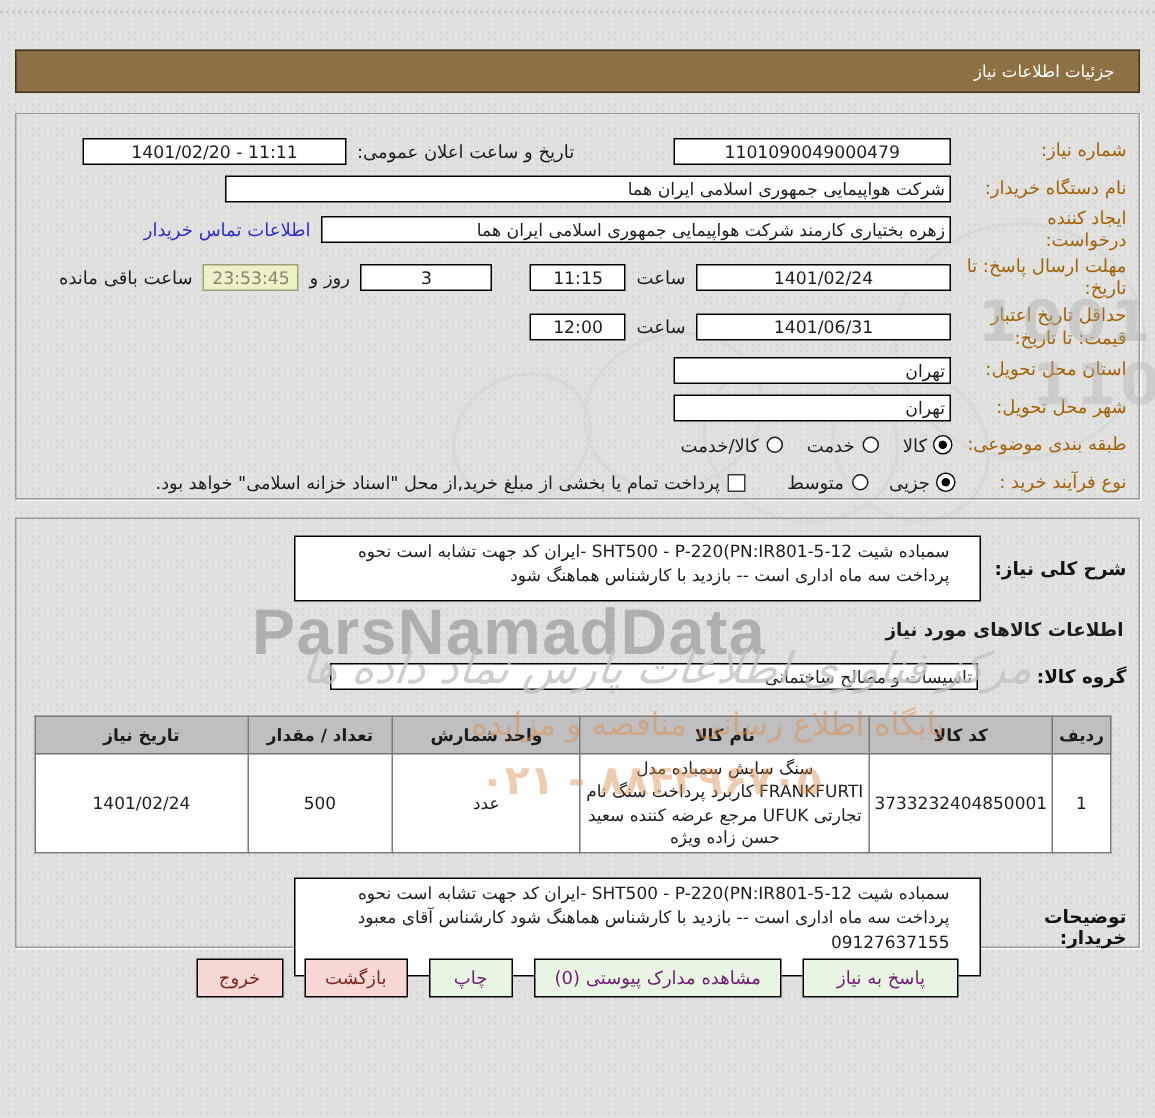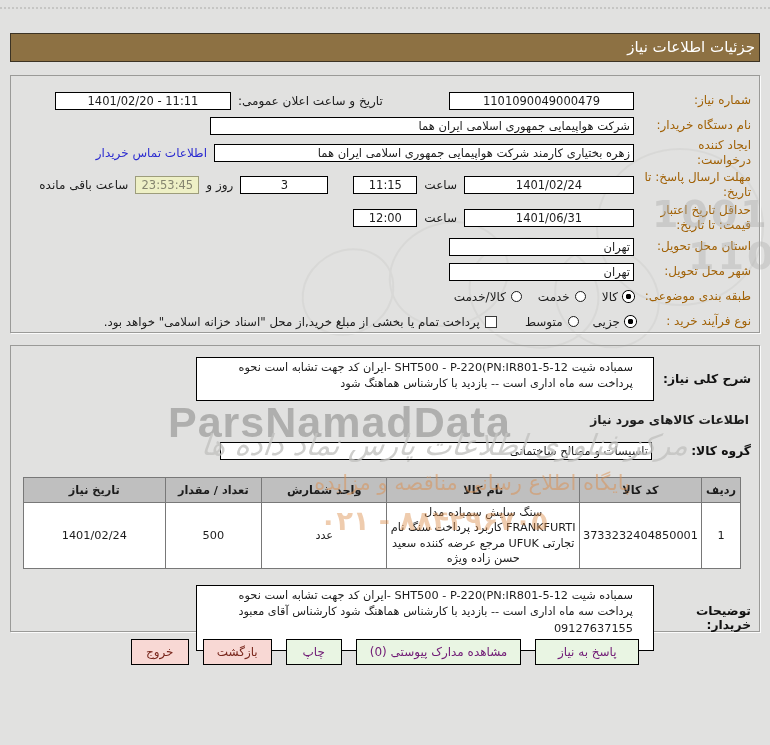--- a/index.html
+++ b/index.html
@@ -10,21 +10,21 @@
     background-color:#e1e1e0;
     background-image:radial-gradient(#d6d6d4 0.5px, transparent 0.6px);
     background-size:4px 4px;
     color:#1c1c1c;
   }
   .dotline { position:absolute; top:7px; left:0; right:0; border-top:2px dotted #c6c6c4; z-index:2; }
 
   .titlebar {
     position:absolute; top:33px; left:10px; right:10px; height:29px;
     border:1px solid #3c3324; direction:rtl; text-align:right;
-    color:#fff; font-size:15px; line-height:27px; padding:0 4px; z-index:10;
+    color:#fff; font-size:11px; line-height:27px; padding:0 16px; z-index:10;
   }
 
   .panel {
     position:absolute; left:10px; right:10px;
     border:1px solid #9a9a98; box-shadow:1px 1px 0 #fbfbfb; z-index:10; direction:rtl;
   }
   .panel1 { top:75px; height:258px; padding:12px 8px 0 8px; }
   .panel2 { top:345px; height:287px; padding:7px 6px 0 6px; }
 
   .row { display:flex; align-items:center; direction:rtl; gap:7px; min-height:25px; font-size:12px; }
@@ -121,21 +121,21 @@
   <div class="row">
     <span class="lbl">شماره نیاز:</span>
     <span class="inp c" style="width:185px;">1101090049000479</span>
     <span class="spacer"></span>
     <span class="midlbl">تاریخ و ساعت اعلان عمومی:</span>
     <span class="inp c" style="width:176px; margin-left:36px;">1401/02/20 - 11:11</span>
   </div>
 
   <div class="row">
     <span class="lbl">نام دستگاه خریدار:</span>
-    <span class="inp r" style="width:424px;">شرکت هواپیمایی جمهوری اسلامی ایران هما</span>
+    <span class="inp r" style="width:484px;">شرکت هواپیمایی جمهوری اسلامی ایران هما</span>
   </div>
 
   <div class="row">
     <span class="lbl">ایجاد کننده درخواست:</span>
     <span class="inp r" style="width:420px;">زهره بختیاری کارمند شرکت هواپیمایی جمهوری اسلامی ایران هما</span>
     <span class="link">اطلاعات تماس خریدار</span>
   </div>
 
   <div class="row tall">
     <span class="lbl">مهلت ارسال پاسخ: تا تاریخ:</span>

